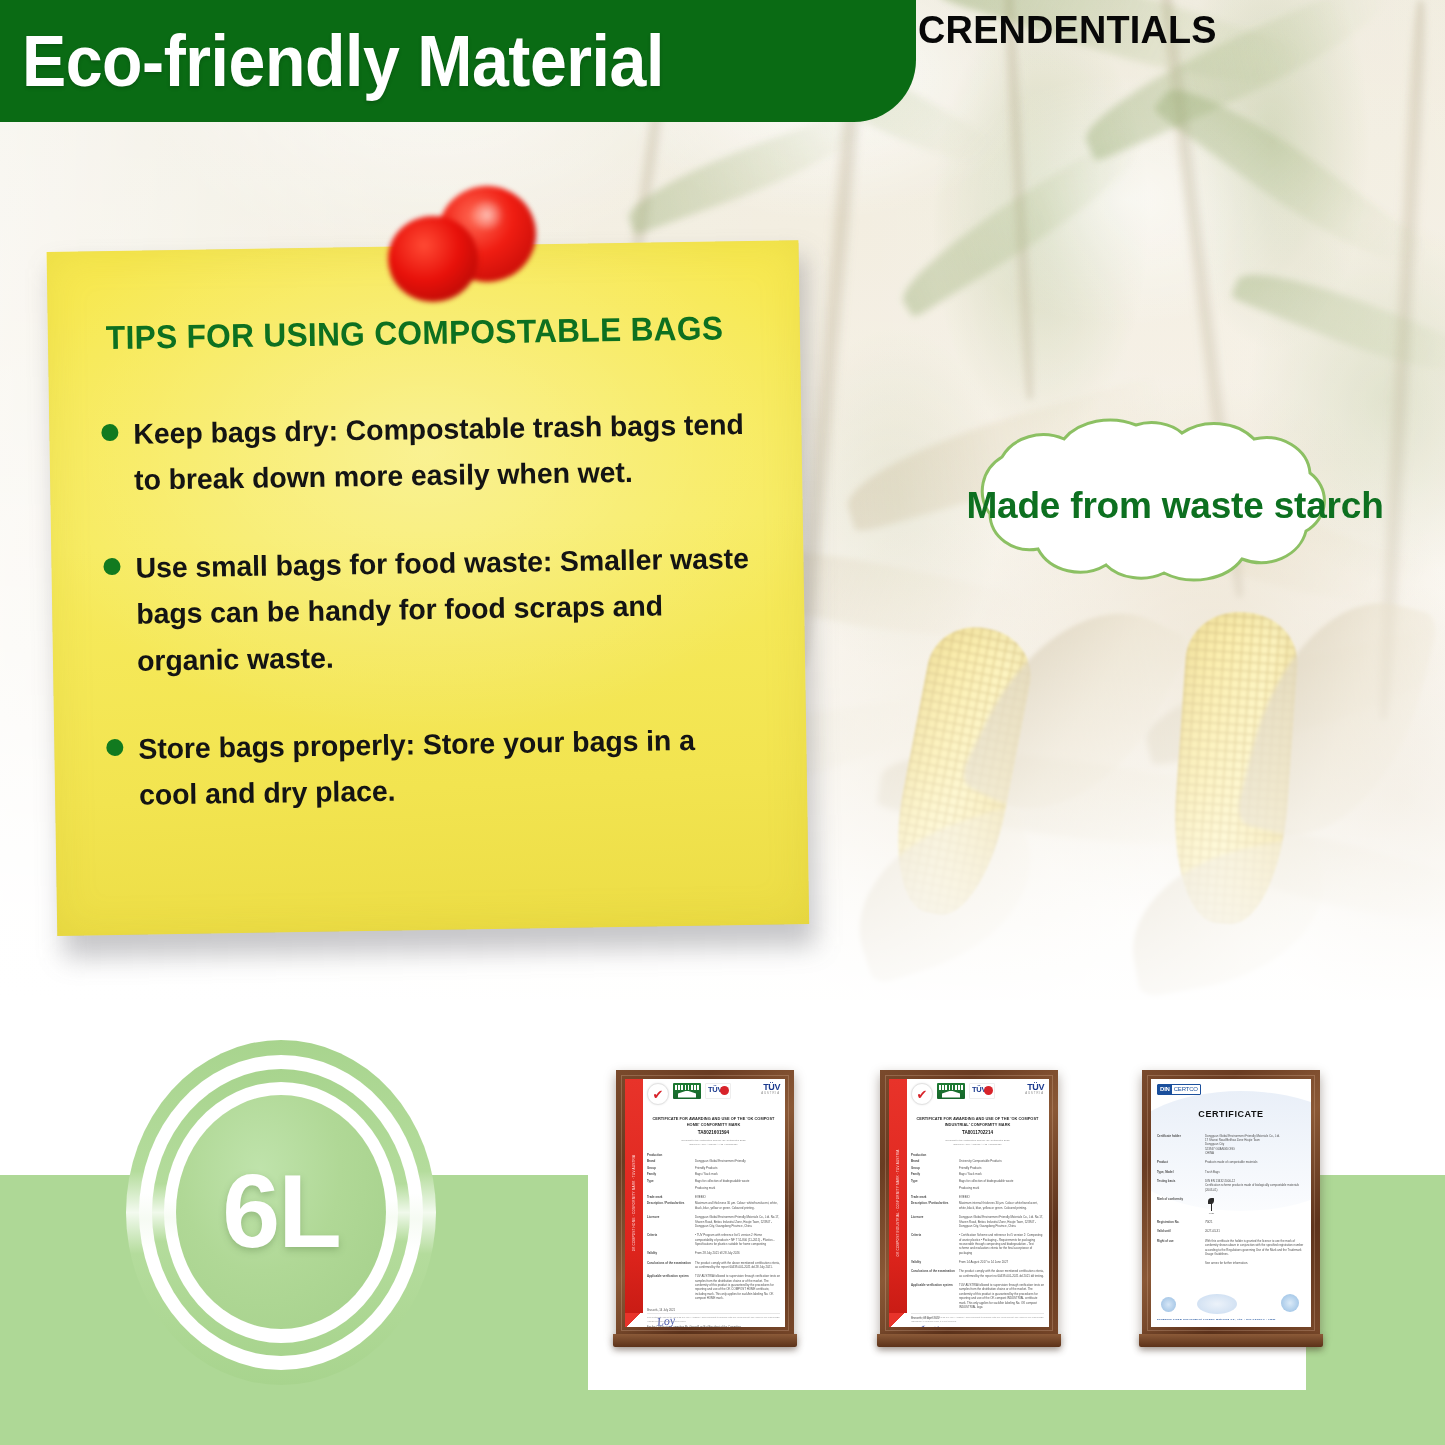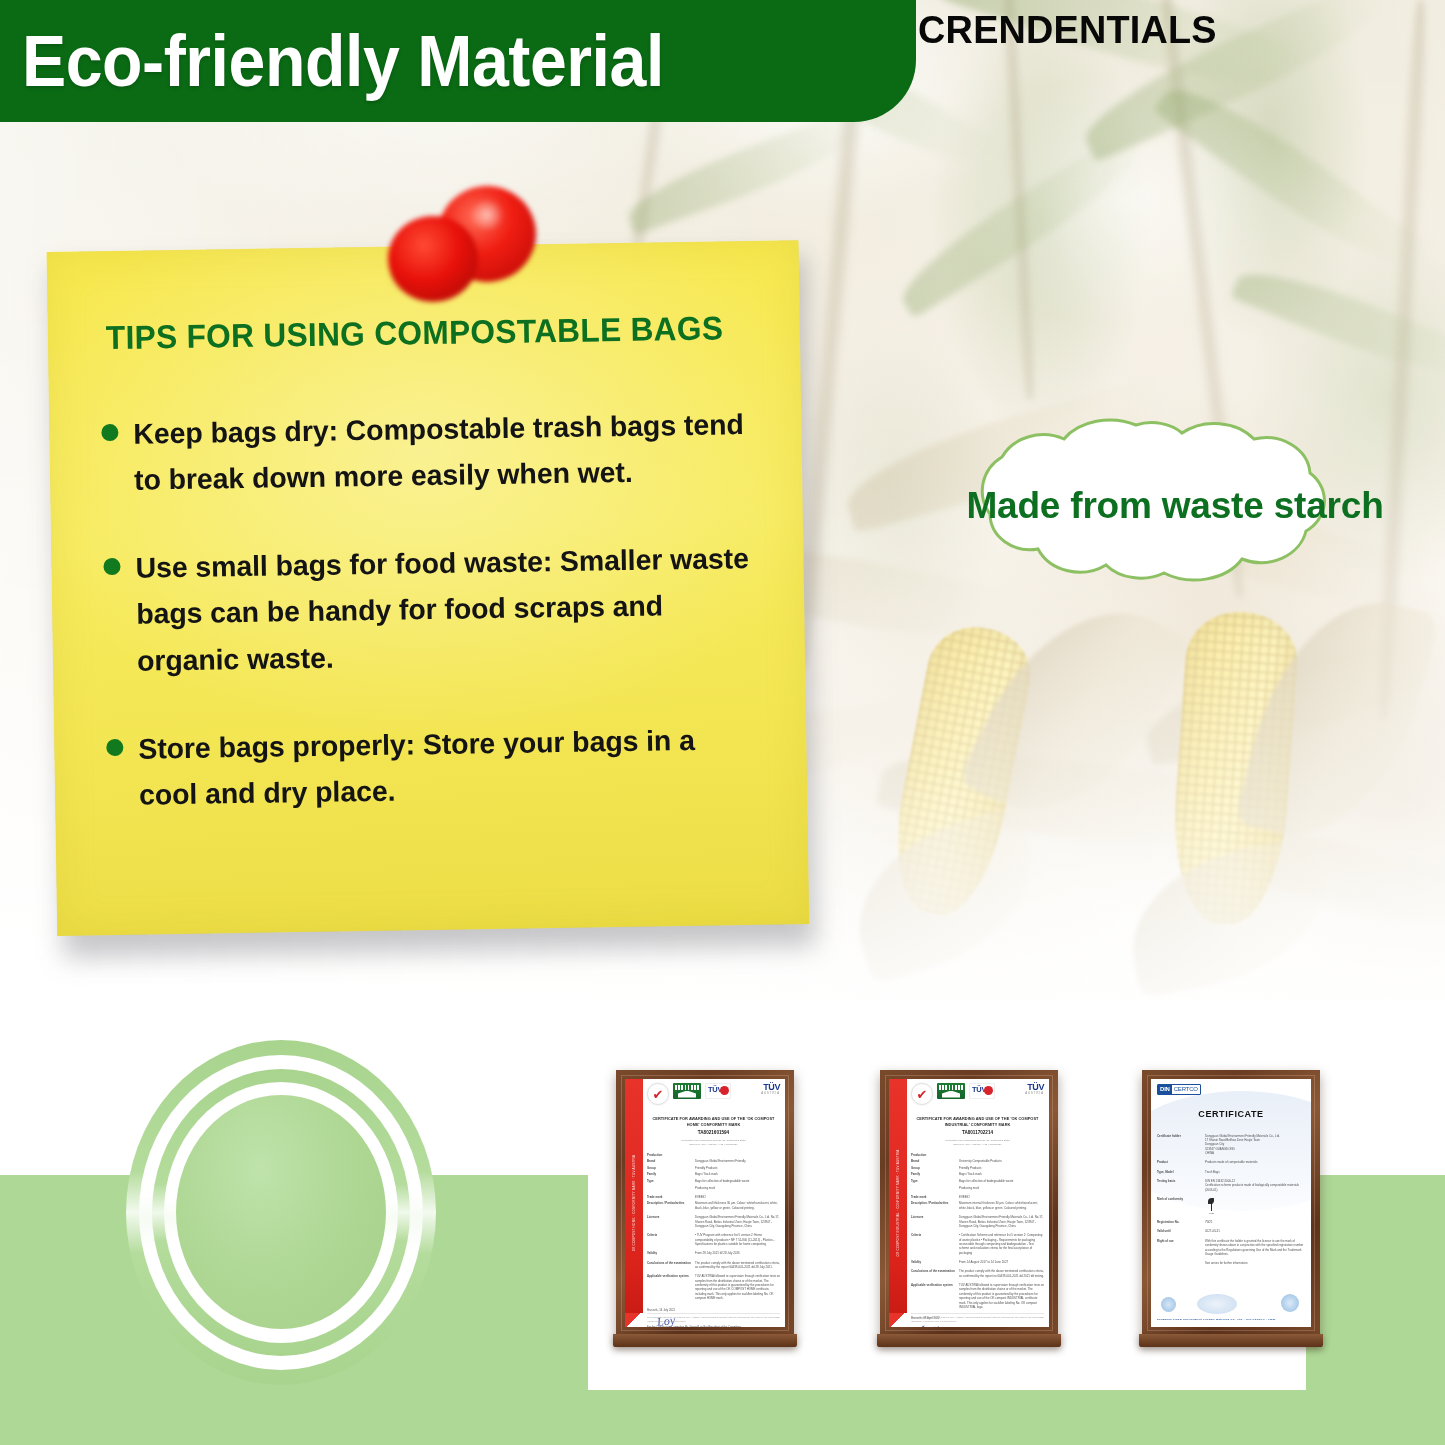--- a/index.html
+++ b/index.html
@@ -558,20 +558,21 @@
   </div>
 
   <div class="section-title">CERTIFIED CRENDENTIALS</div>
 
   <div class="badge">
     <div class="ring ring-outer"></div>
     <div class="ring ring-gap1"></div>
     <div class="ring ring-mid"></div>
     <div class="ring ring-gap2"></div>
     <div class="ring ring-core">
+      <div class="badge-size">6L</div>
     </div>
   </div>
 
   <div class="cert cert-1">
     <div class="frame">
       <div class="frame-inner">
         <div class="redbar">
           <span>OK COMPOST HOME · CONFORMITY MARK · TUV AUSTRIA</span>
           <div class="redbar-tip"></div>
         </div>

